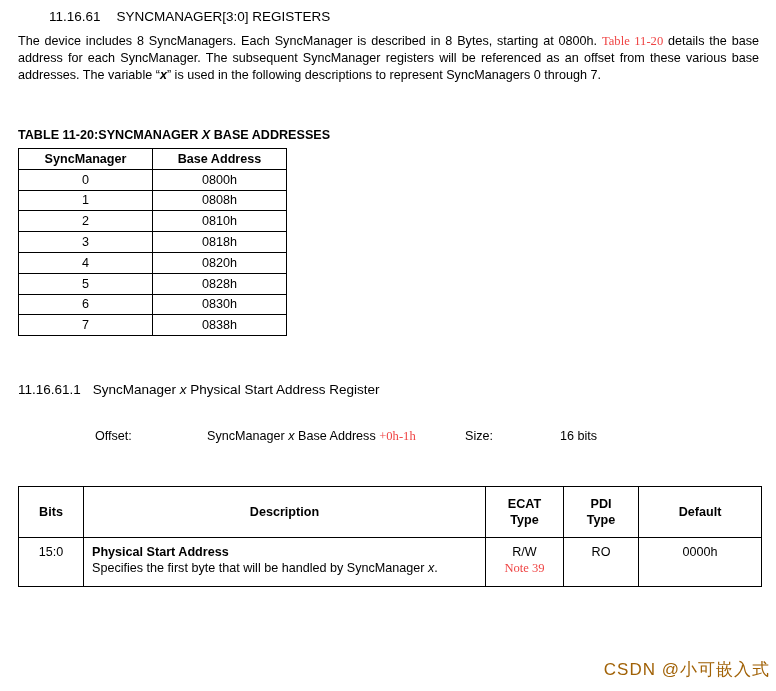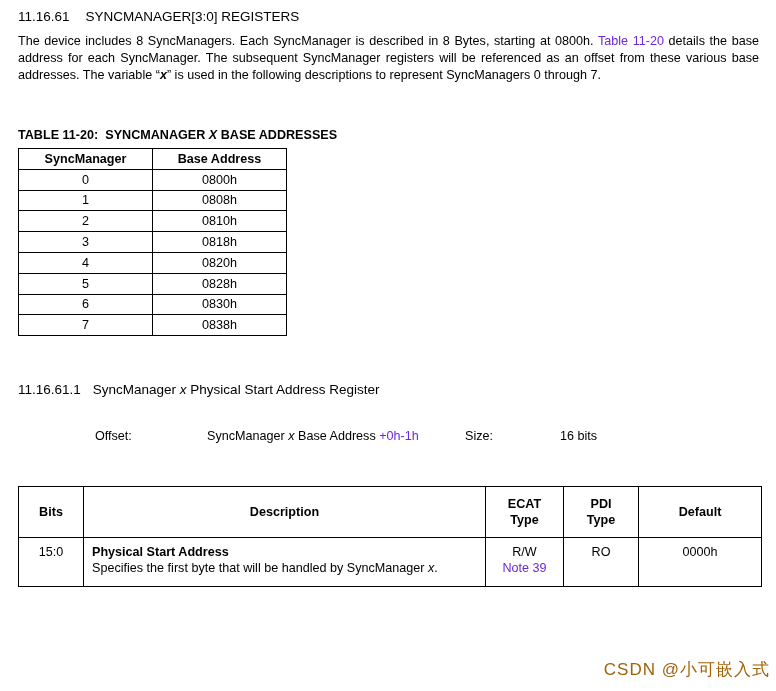--- a/index.html
+++ b/index.html
@@ -3,34 +3,34 @@
 <meta charset="utf-8">
 <style>
   * { margin:0; padding:0; box-sizing:border-box; }
   html, body { background:#ffffff; }
   body {
     width:776px; height:691px; position:relative;
     font-family:"Liberation Sans", sans-serif; color:#000000;
     overflow:hidden;
   }
   .seg-plain { }
-  .seg-link { color:#6d28d9; }
+  .seg-link { color:#ef4444;font-family:Liberation Serif, serif; }
   .seg-i { font-style:italic; }
   .seg-bi { font-style:italic; font-weight:bold; }
 
   .doc-heading { position:absolute; left:18px; top:9px; font-size:13.5px; }
-  .doc-heading .num { margin-right:16px; }
+  .doc-heading .num { margin-right:16px;margin-left:31px; }
 
   .intro {
     position:absolute; left:18px; top:33px; width:741px;
     font-size:12.6px; line-height:17px; text-align:justify;
   }
 
   .table-caption { position:absolute; left:18px; top:128px; font-size:12.6px; font-weight:bold; }
-  .table-caption .label { margin-right:7px; }
+  .table-caption .label { margin-right:0; }
 
   table.base-table {
     position:absolute; left:18px; top:148px; border-collapse:collapse;
     table-layout:fixed;
   }
   .base-table th, .base-table td {
     border:1px solid #000; font-size:12.6px; text-align:center;
     height:20.8px; padding:0 2px; vertical-align:middle;
   }
   .base-table th { font-weight:bold; }

